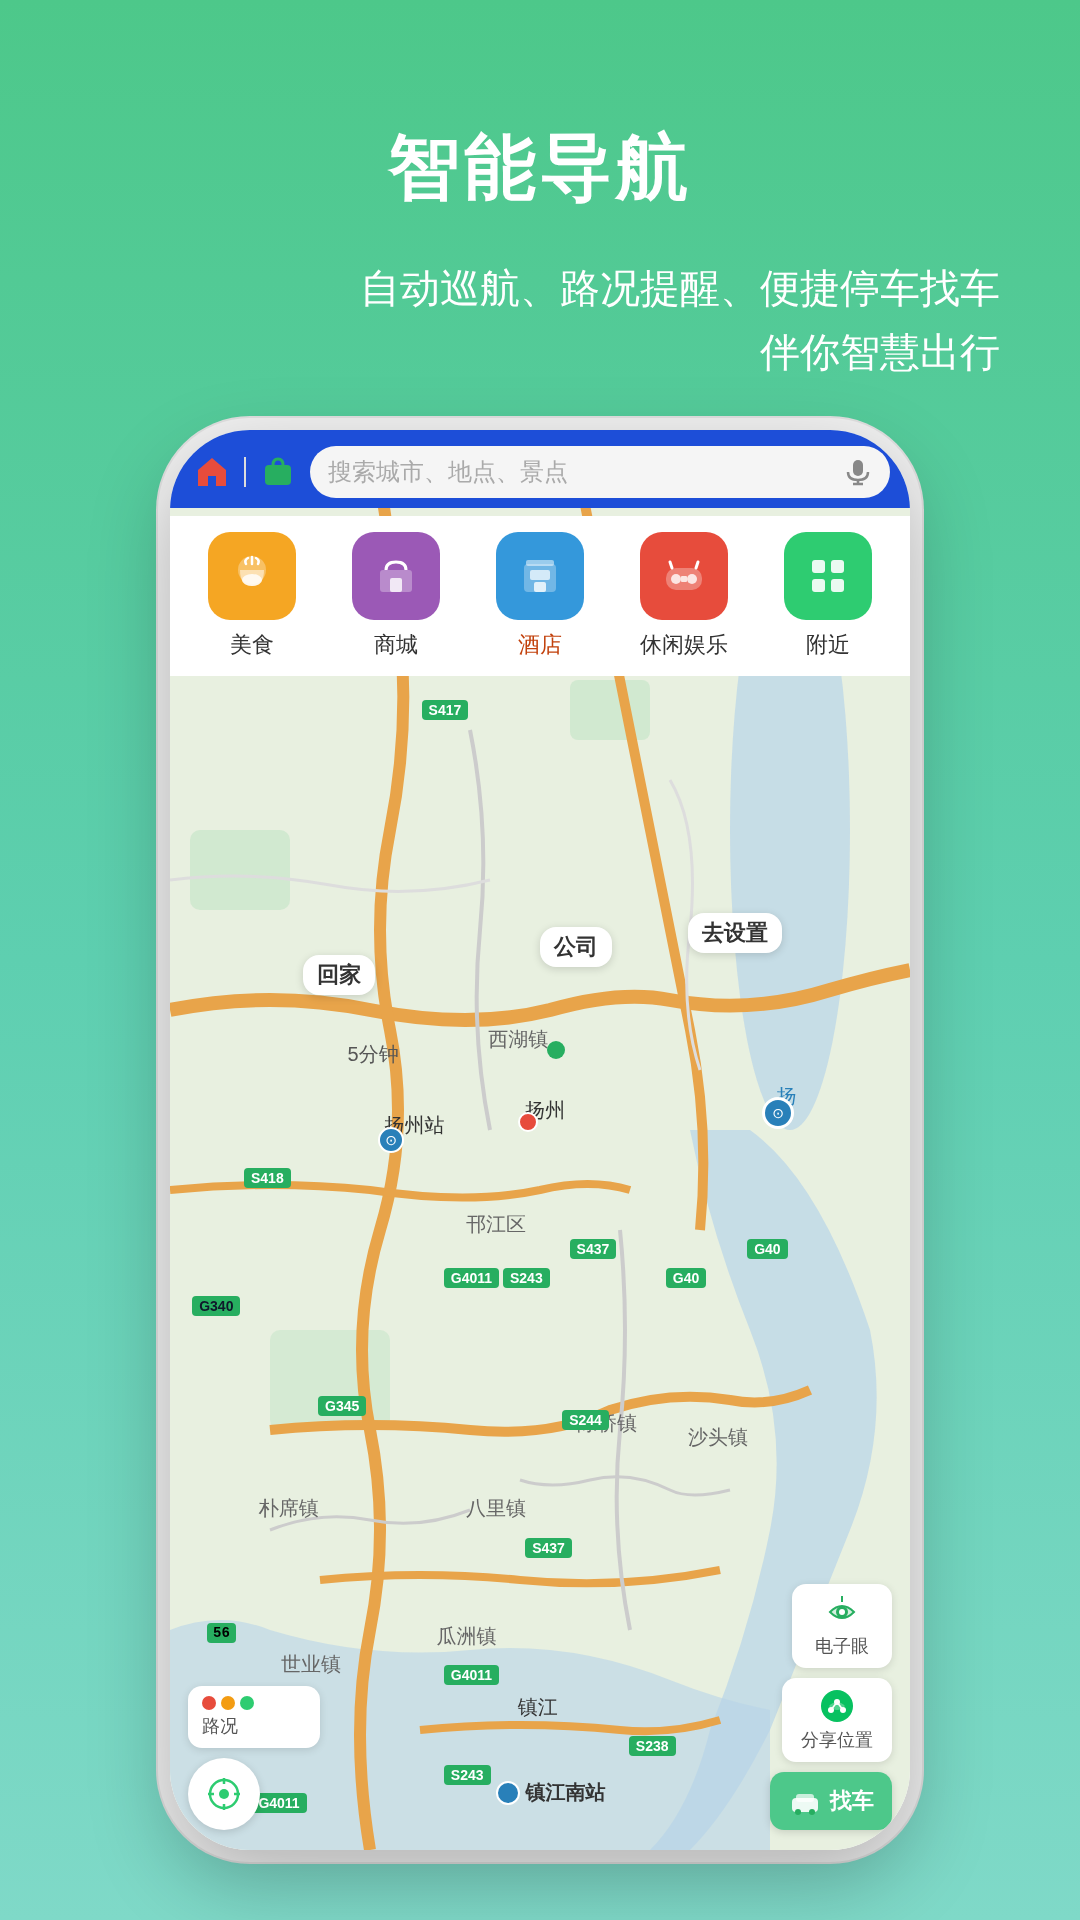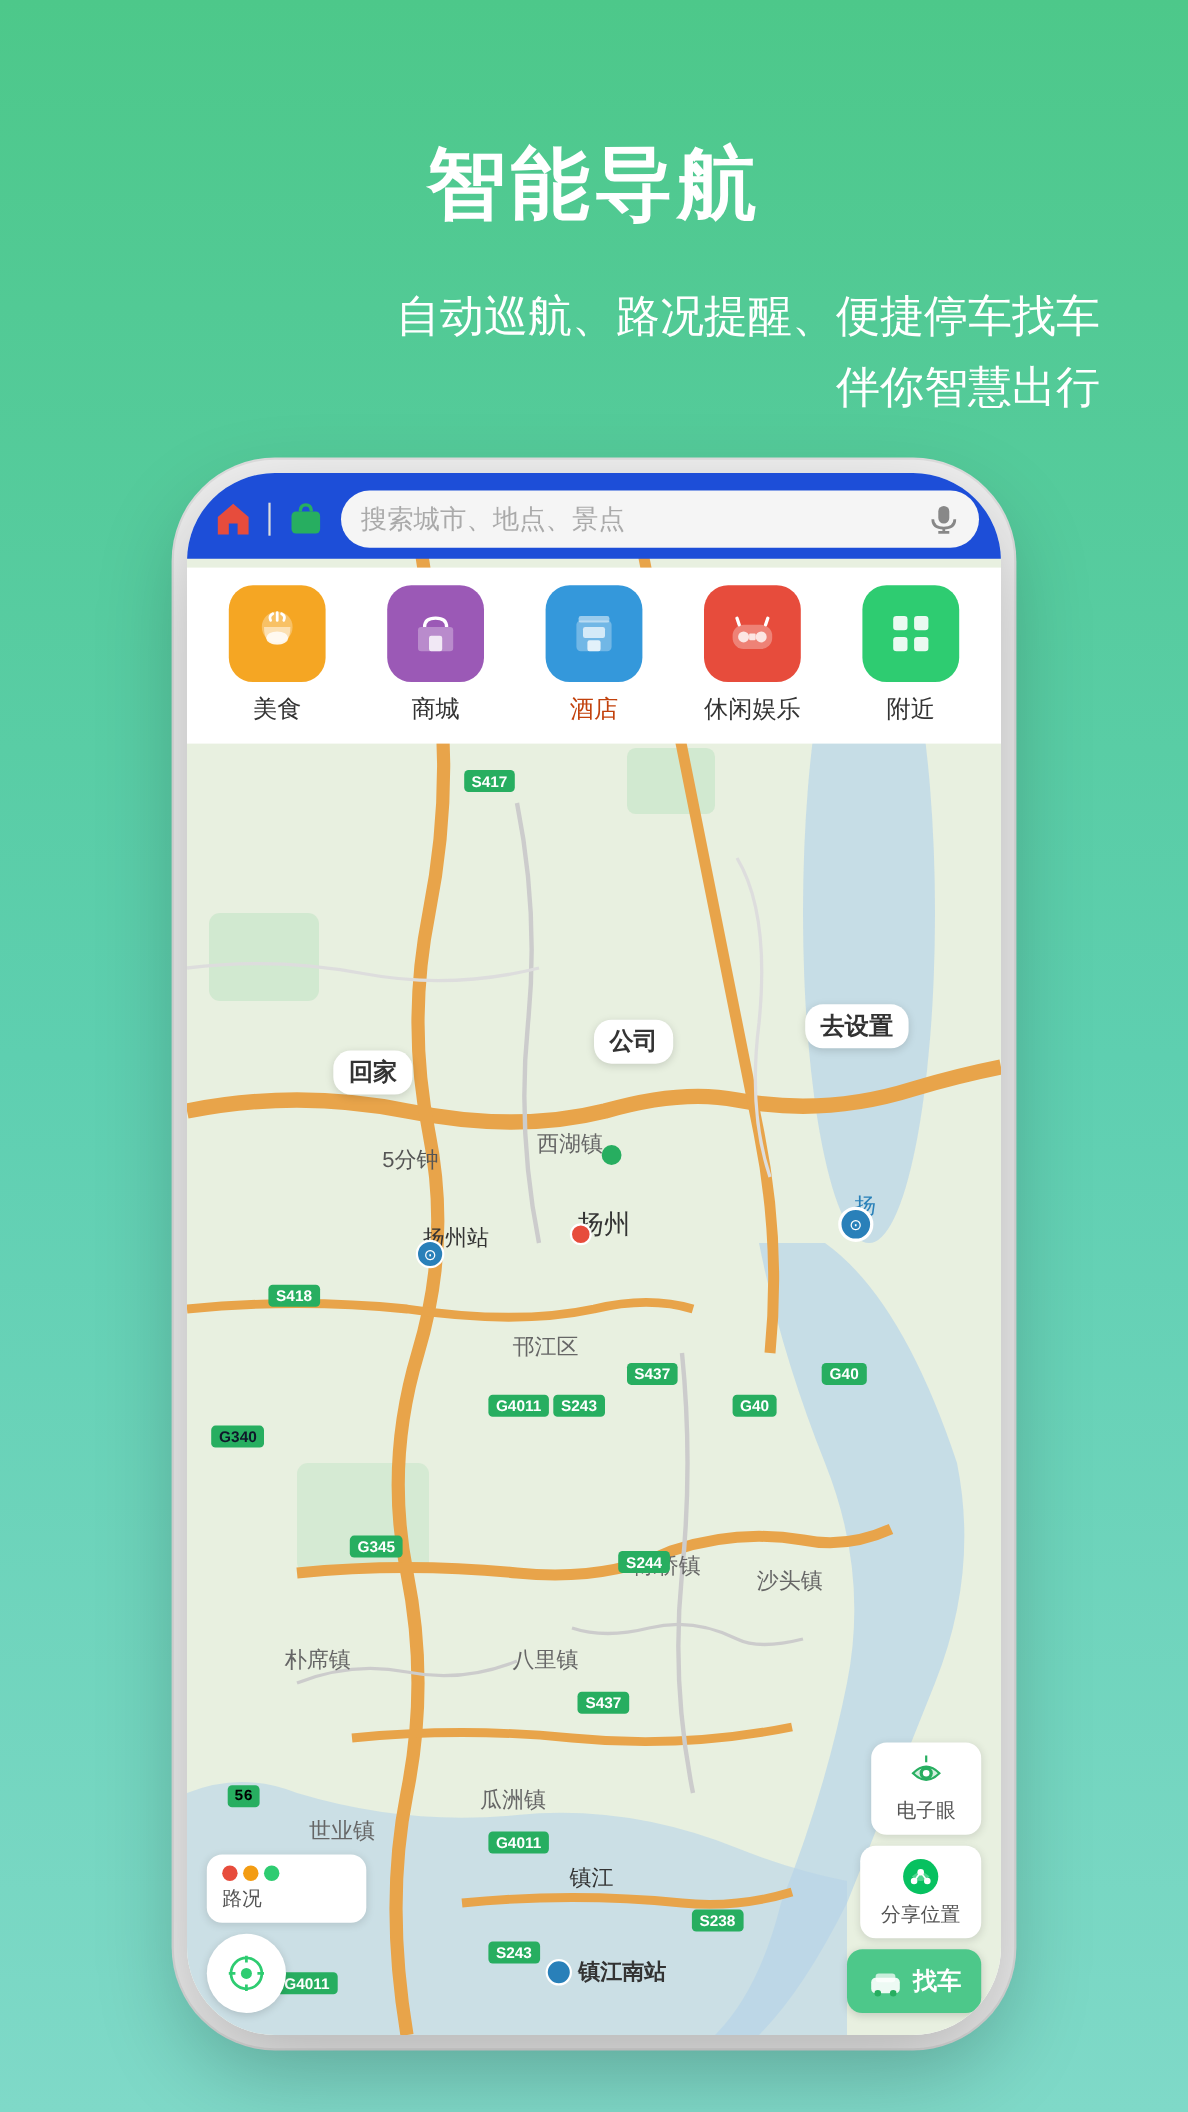--- a/index.html
+++ b/index.html
@@ -59,21 +59,21 @@
 
           <path d="M0,450 Q80,440 160,455 Q240,470 320,450" stroke="#ddd" stroke-width="3" fill="none"></path>
           <path d="M500,350 Q530,400 520,500 Q510,580 530,640" stroke="#ddd" stroke-width="3" fill="none"></path>
         </svg>
 
         <div style="position:absolute;left:55%;top:15%;font-size:20px;color:#666;">桃湖镇</div>
         <div style="position:absolute;left:24%;top:43%;font-size:20px;color:#555;">5分钟</div>
         <div style="position:absolute;left:43%;top:42%;font-size:20px;color:#666;">西湖镇</div>
         <div style="position:absolute;left:40%;top:55%;font-size:20px;color:#666;">邗江区</div>
         <div style="position:absolute;left:29%;top:48%;font-size:20px;color:#333;">扬州站</div>
-        <div style="position:absolute;left:48%;top:47%;font-size:24px;color:#333;">扬州</div>
+        <div style="position:absolute;left:48%;top:47%;font-size:20px;color:#333;">扬州</div>
         <div style="position:absolute;left:12%;top:75%;font-size:20px;color:#666;">朴席镇</div>
         <div style="position:absolute;left:40%;top:75%;font-size:20px;color:#666;">八里镇</div>
         <div style="position:absolute;left:70%;top:70%;font-size:20px;color:#666;">沙头镇</div>
         <div style="position:absolute;left:36%;top:84%;font-size:20px;color:#666;">瓜洲镇</div>
         <div style="position:absolute;left:15%;top:86%;font-size:20px;color:#666;">世业镇</div>
         <div style="position:absolute;left:47%;top:89%;font-size:20px;color:#333;">镇江</div>
         <div style="position:absolute;left:55%;top:69%;font-size:20px;color:#666;">陈桥镇</div>
         <div style="position:absolute;left:82%;top:46%;font-size:20px;color:#2980B9;">扬</div>
 
         <div style="position:absolute;left:73%;top:14%;background:#27AE60;color:white;font-size:14px;font-weight:700;padding:2px 7px;border-radius:4px;">S28</div>
@@ -90,21 +90,21 @@
         <div style="position:absolute;left:48%;top:78%;background:#27AE60;color:white;font-size:14px;font-weight:700;padding:2px 7px;border-radius:4px;">S437</div>
         <div style="position:absolute;left:37%;top:87%;background:#27AE60;color:white;font-size:14px;font-weight:700;padding:2px 7px;border-radius:4px;">G4011</div>
         <div style="position:absolute;left:37%;top:94%;background:#27AE60;color:white;font-size:14px;font-weight:700;padding:2px 7px;border-radius:4px;">S243</div>
         <div style="position:absolute;left:11%;top:96%;background:#27AE60;color:white;font-size:14px;font-weight:700;padding:2px 7px;border-radius:4px;">G4011</div>
         <div style="position:absolute;left:62%;top:92%;background:#27AE60;color:white;font-size:14px;font-weight:700;padding:2px 7px;border-radius:4px;">S238</div>
         <div style="position:absolute;left:4%;top:96%;background:#27AE60;color:white;font-size:14px;font-weight:700;padding:2px 7px;border-radius:4px;">G346</div>
         <div style="position:absolute;left:5%;top:84%;background:#27AE60;color:#000000;font-size:14px;font-weight:700;padding:2px 6px;border-radius:4px;font-family:Liberation Mono, monospace;">56</div>
 
         <div style="position:absolute;left:18%;top:37%;background:white;border-radius:16px;padding:5px 14px;font-size:22px;color:#333;font-weight:600;box-shadow:0 2px 8px rgba(0,0,0,0.15);">回家</div>
         <div style="position:absolute;left:50%;top:35%;background:white;border-radius:16px;padding:5px 14px;font-size:22px;color:#333;font-weight:600;box-shadow:0 2px 8px rgba(0,0,0,0.15);">公司</div>
-        <div style="position:absolute;left:70%;top:34%;background:white;border-radius:16px;padding:5px 14px;font-size:22px;color:#333;font-weight:600;box-shadow:0 2px 8px rgba(0,0,0,0.15);margin-left:44px;">去设置</div>
+        <div style="position:absolute;left:70%;top:34%;background:white;border-radius:16px;padding:5px 14px;font-size:22px;color:#333;font-weight:600;box-shadow:0 2px 8px rgba(0,0,0,0.15);">去设置</div>
 
         <div style="position:absolute;left:28%;top:49%;width:28px;height:28px;">
           <svg viewBox="0 0 28 28" width="28" height="28">
             <circle cx="14" cy="14" r="12" fill="#2980B9" stroke="white" stroke-width="2"></circle>
             <text x="14" y="19" text-anchor="middle" font-size="14" fill="white">⊙</text>
           </svg>
         </div>
 
         <div style="position:absolute;left:47%;top:48%;width:20px;height:20px;background:#E74C3C;border-radius:50%;border:2px solid white;"></div>
 
@@ -206,21 +206,21 @@
             </svg>
           </div>
           <span style="font-size:22px;color:#333;">附近</span>
         </div>
       </div>
 
       <div style="position:absolute;bottom:20px;left:0;right:0;padding:0 18px;display:flex;justify-content:space-between;align-items:flex-end;z-index:20;">
 
         <div style="display:flex;flex-direction:column;gap:10px;">
 
-          <div style="background:white;border-radius:14px;padding:10px 14px;box-shadow:0 2px 8px rgba(0,0,0,0.12);width:145px;">
+          <div style="background:white;border-radius:14px;padding:10px 14px;box-shadow:0 2px 8px rgba(0,0,0,0.12);width:132px;">
             <div style="display:flex;gap:5px;margin-bottom:4px;">
               <div style="width:14px;height:14px;border-radius:50%;background:#E74C3C;"></div>
               <div style="width:14px;height:14px;border-radius:50%;background:#F39C12;"></div>
               <div style="width:14px;height:14px;border-radius:50%;background:#2ECC71;"></div>
             </div>
             <span style="font-size:18px;color:#555;">路况</span>
           </div>
 
           <div style="background:white;border-radius:50%;width:72px;height:72px;display:flex;align-items:center;justify-content:center;box-shadow:0 2px 8px rgba(0,0,0,0.15);">
             <svg width="36" height="36" viewBox="0 0 36 36">

